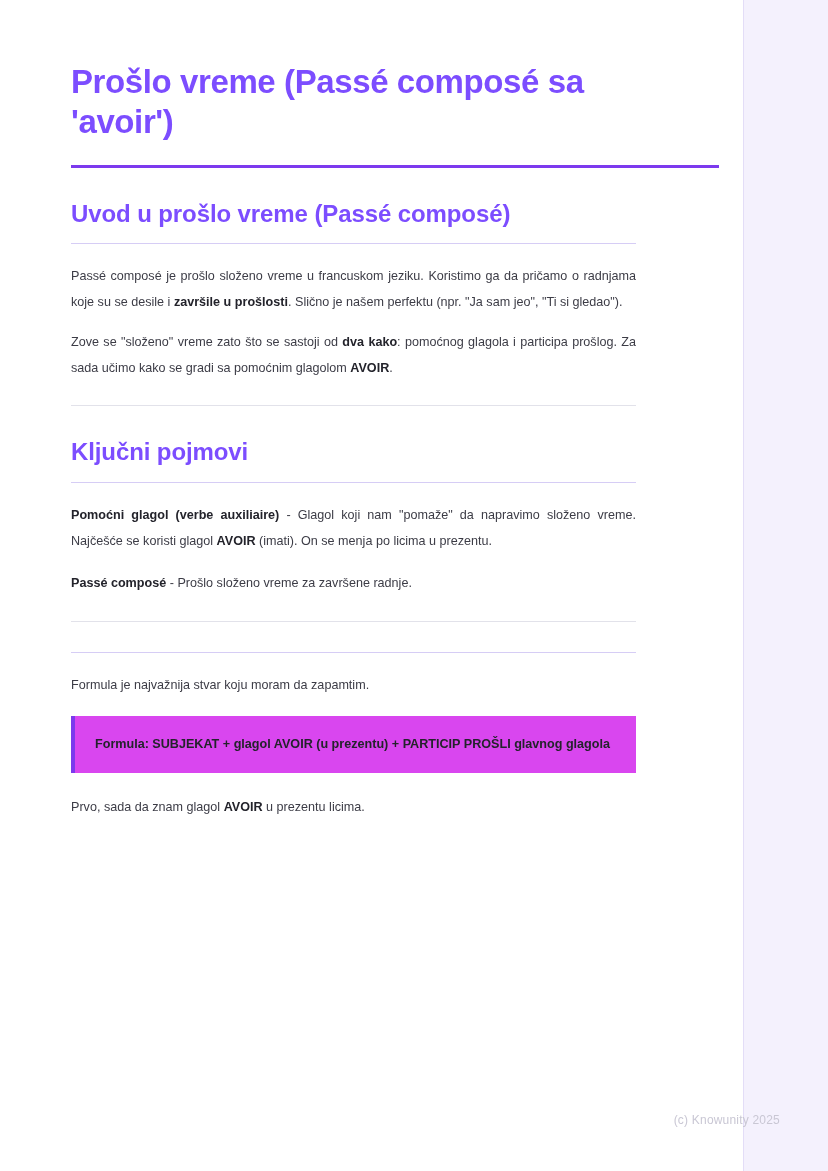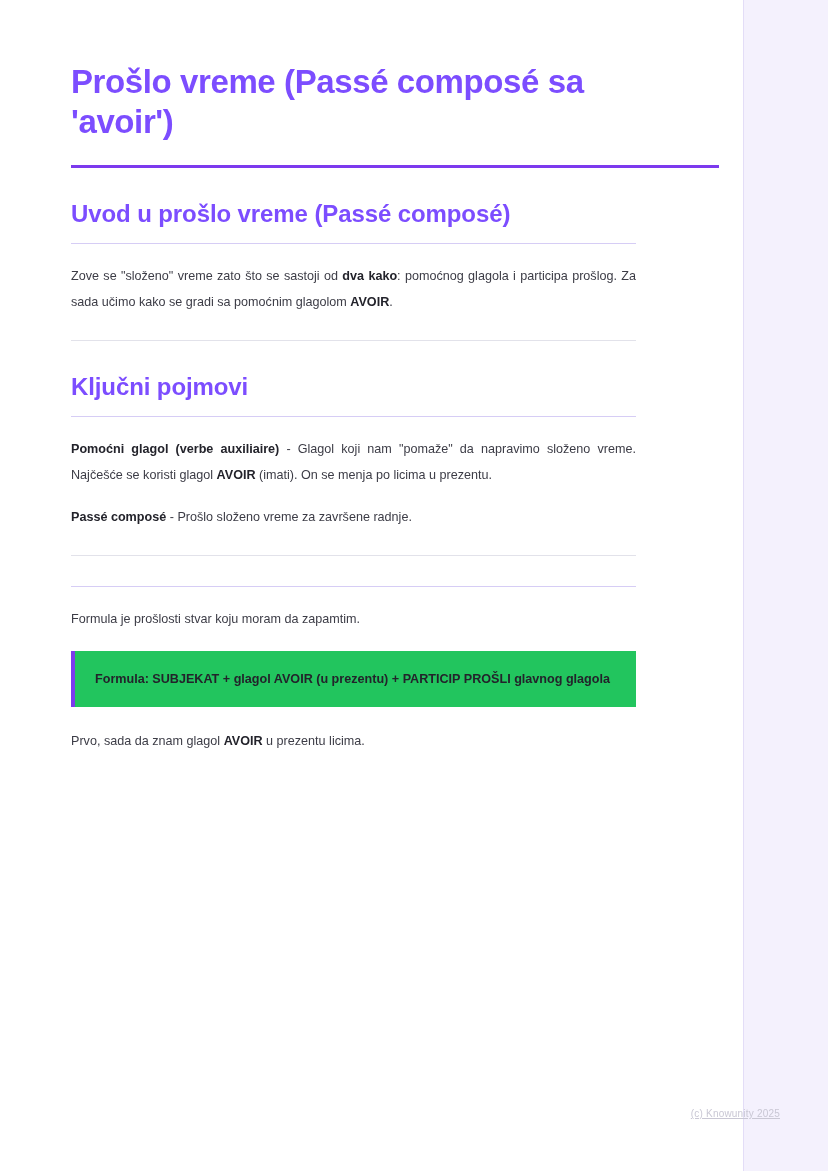--- a/index.html
+++ b/index.html
@@ -80,71 +80,71 @@
     margin: 24px 0 30px 0;
   }
   .term-item {
     font-size: 12.6px;
     color: #3c3c46;
     line-height: 2.05;
     margin: 0 0 16px 0;
     text-align: justify;
   }
   .formula-box {
-    background: #22c55e;
+    background: #d946ef;
     border-left: 4px solid #7c3aed;
     padding: 16px 22px 16px 20px;
     margin: 18px 0 22px 0;
   }
   .formula-text {
     font-size: 12.6px;
     color: #23232b;
     font-weight: bold;
     line-height: 1.95;
     text-align: justify;
     margin: 0;
   }
   .footer-note {
     position: absolute;
     right: 48px;
-    bottom: 52px;
-    font-size: 10px;
+    bottom: 44px;
+    font-size: 12px;
     color: #c9c7d4;
     letter-spacing: 0.2px;
-    text-decoration: underline;
   }
   strong { font-weight: bold; color: #23232b; }
 </style>
 </head>
 <body>
 
 <div class="page">
 
   <div class="right-strip"></div>
 
   <div class="content">
 
     <h1 class="doc-title">Prošlo vreme (Passé composé sa 'avoir')</h1>
     <div class="title-rule"></div>
 
     <h2 class="section-title">Uvod u prošlo vreme (Passé composé)</h2>
     <div class="section-rule"></div>
+    <p class="body-text"><span>Passé composé je prošlo složeno vreme u francuskom jeziku. Koristimo ga da pričamo o radnjama koje su se desile i </span><strong>završile u prošlosti</strong><span>. Slično je našem perfektu (npr. "Ja sam jeo", "Ti si gledao").</span></p>
     <p class="body-text"><span>Zove se "složeno" vreme zato što se sastoji od </span><strong>dva kako</strong><span>: pomoćnog glagola i participa prošlog. Za sada učimo kako se gradi sa pomoćnim glagolom </span><strong>AVOIR</strong><span>.</span></p>
 
     <div class="divider"></div>
 
     <h2 class="section-title">Ključni pojmovi</h2>
     <div class="section-rule"></div>
     <p class="term-item"><strong>Pomoćni glagol (verbe auxiliaire)</strong><span> - Glagol koji nam "pomaže" da napravimo složeno vreme. Najčešće se koristi glagol </span><strong>AVOIR</strong><span> (imati). On se menja po licima u prezentu.</span></p>
     <p class="term-item"><strong>Passé composé</strong><span> - Prošlo složeno vreme za završene radnje.</span></p>
 
     <div class="divider"></div>
 
     <div class="section-rule"></div>
-    <p class="body-text"><span>Formula je prošlosti stvar koju moram da zapamtim.</span></p>
+    <p class="body-text"><span>Formula je najvažnija stvar koju moram da zapamtim.</span></p>
 
     <div class="formula-box">
       <p class="formula-text"><strong>Formula: SUBJEKAT + glagol AVOIR (u prezentu) + PARTICIP PROŠLI glavnog glagola</strong></p>
     </div>
 
     <p class="body-text"><span>Prvo, sada da znam glagol </span><strong>AVOIR</strong><span> u prezentu licima.</span></p>
 
   </div>
 
   <div class="footer-note">(c) Knowunity 2025</div>

